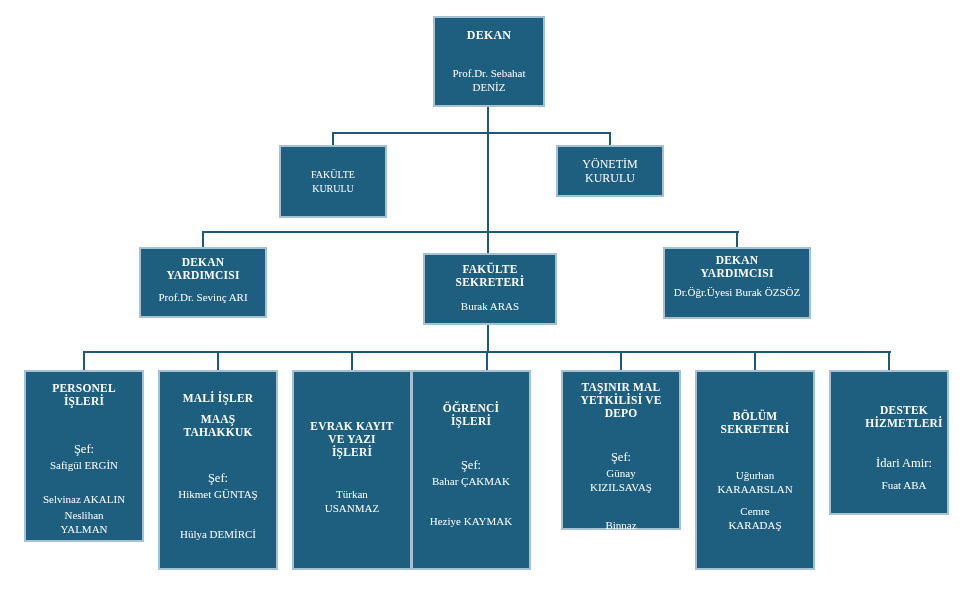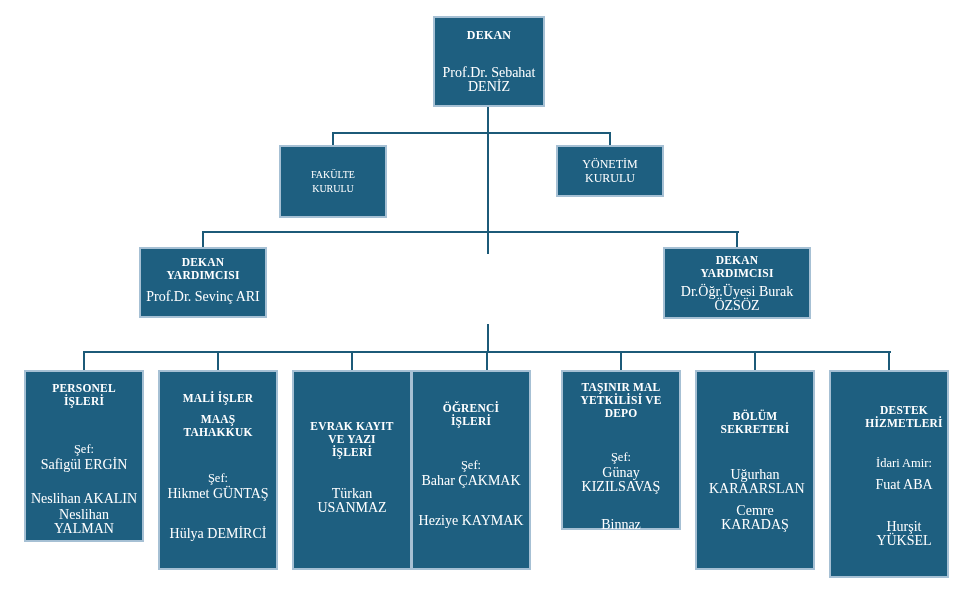--- a/index.html
+++ b/index.html
@@ -6,21 +6,21 @@
   .canvas{
     position:relative;width:960px;height:592px;background:#ffffff;
     font-family:"Liberation Serif","DejaVu Serif",serif;overflow:hidden;
   }
   .node{
     position:absolute;background:#1E5F80;border:2px solid #A6C0D4;
     color:#ffffff;text-align:center;box-sizing:border-box;
   }
   .line{position:absolute;background:#1C5A78;}
   .t{font-weight:bold;font-size:11.5px;line-height:13px;letter-spacing:.2px;}
-  .n{font-size:14px;line-height:14px;}
+  .n{font-size:11px;line-height:14px;}
   .r{font-size:12.5px;line-height:14px;}
   .w84{max-width:84px;margin-left:auto;margin-right:auto;}
   .w92{max-width:92px;margin-left:auto;margin-right:auto;}
 </style>
 </head>
 <body>
 
 <div class="canvas">
 
   <div class="line" style="left:487px;top:107px;width:2px;height:126px;"></div>
@@ -50,30 +50,34 @@
     <div class="n w84" style="font-size:10px;">FAKÜLTE KURULU</div>
   </div>
   <div class="node" style="left:556px;top:145px;width:108px;height:52px;display:flex;align-items:center;justify-content:center;">
     <div class="n w84" style="font-size:12px;">YÖNETİM KURULU</div>
   </div>
 
   <div class="node" style="left:139px;top:247px;width:128px;height:71px;">
     <div class="t w84" style="margin-top:7px;">DEKAN YARDIMCISI</div>
     <div class="n" style="margin-top:8px;">Prof.Dr. Sevinç ARI</div>
   </div>
+  <div class="node" style="left:423px;top:253px;width:134px;height:72px;">
+    <div class="t w92" style="margin-top:8px;">FAKÜLTE SEKRETERİ</div>
+    <div class="n" style="margin-top:10px;">Burak ARAS</div>
+  </div>
   <div class="node" style="left:663px;top:247px;width:148px;height:72px;">
     <div class="t w84" style="margin-top:5px;">DEKAN YARDIMCISI</div>
     <div class="n" style="margin-top:5px;">Dr.Öğr.Üyesi Burak ÖZSÖZ</div>
   </div>
 
   <div class="node" style="left:24px;top:370px;width:120px;height:172px;">
     <div class="t w84" style="margin-top:10px;">PERSONEL İŞLERİ</div>
     <div class="r" style="margin-top:34px;">Şef:</div>
     <div class="n" style="margin-top:2px;">Safigül ERGİN</div>
-    <div class="n" style="margin-top:20px;">Neslihan AKALIN</div>
+    <div class="n" style="margin-top:20px;">Selvinaz AKALIN</div>
     <div class="n w84" style="margin-top:2px;">Neslihan YALMAN</div>
   </div>
 
   <div class="node" style="left:158px;top:370px;width:120px;height:200px;">
     <div class="t" style="margin-top:20px;">MALİ İŞLER</div>
     <div class="t w84" style="margin-top:8px;">MAAŞ TAHAKKUK</div>
     <div class="r" style="margin-top:32px;">Şef:</div>
     <div class="n" style="margin-top:2px;">Hikmet GÜNTAŞ</div>
     <div class="n" style="margin-top:26px;">Hülya DEMİRCİ</div>
   </div>
@@ -96,20 +100,20 @@
     <div class="n w84" style="margin-top:2px;">Günay KIZILSAVAŞ</div>
     <div class="n w84" style="margin-top:24px;">Binnaz PALAZOĞLU</div>
   </div>
 
   <div class="node" style="left:695px;top:370px;width:120px;height:200px;">
     <div class="t w84" style="margin-top:38px;">BÖLÜM SEKRETERİ</div>
     <div class="n w92" style="margin-top:32px;">Uğurhan KARAARSLAN</div>
     <div class="n w84" style="margin-top:8px;">Cemre KARADAŞ</div>
   </div>
 
-  <div class="node" style="left:829px;top:370px;width:120px;height:208px;padding-left:30px;">
+  <div class="node" style="left:829px;top:370px;width:120px;height:145px;padding-left:30px;">
     <div class="t w84" style="margin-top:32px;">DESTEK HİZMETLERİ</div>
     <div class="r" style="margin-top:26px;">İdari Amir:</div>
     <div class="n" style="margin-top:8px;">Fuat ABA</div>
     <div class="n" style="margin-top:28px;">Hurşit YÜKSEL</div>
   </div>
 
 </div>
 
 </body></html>

